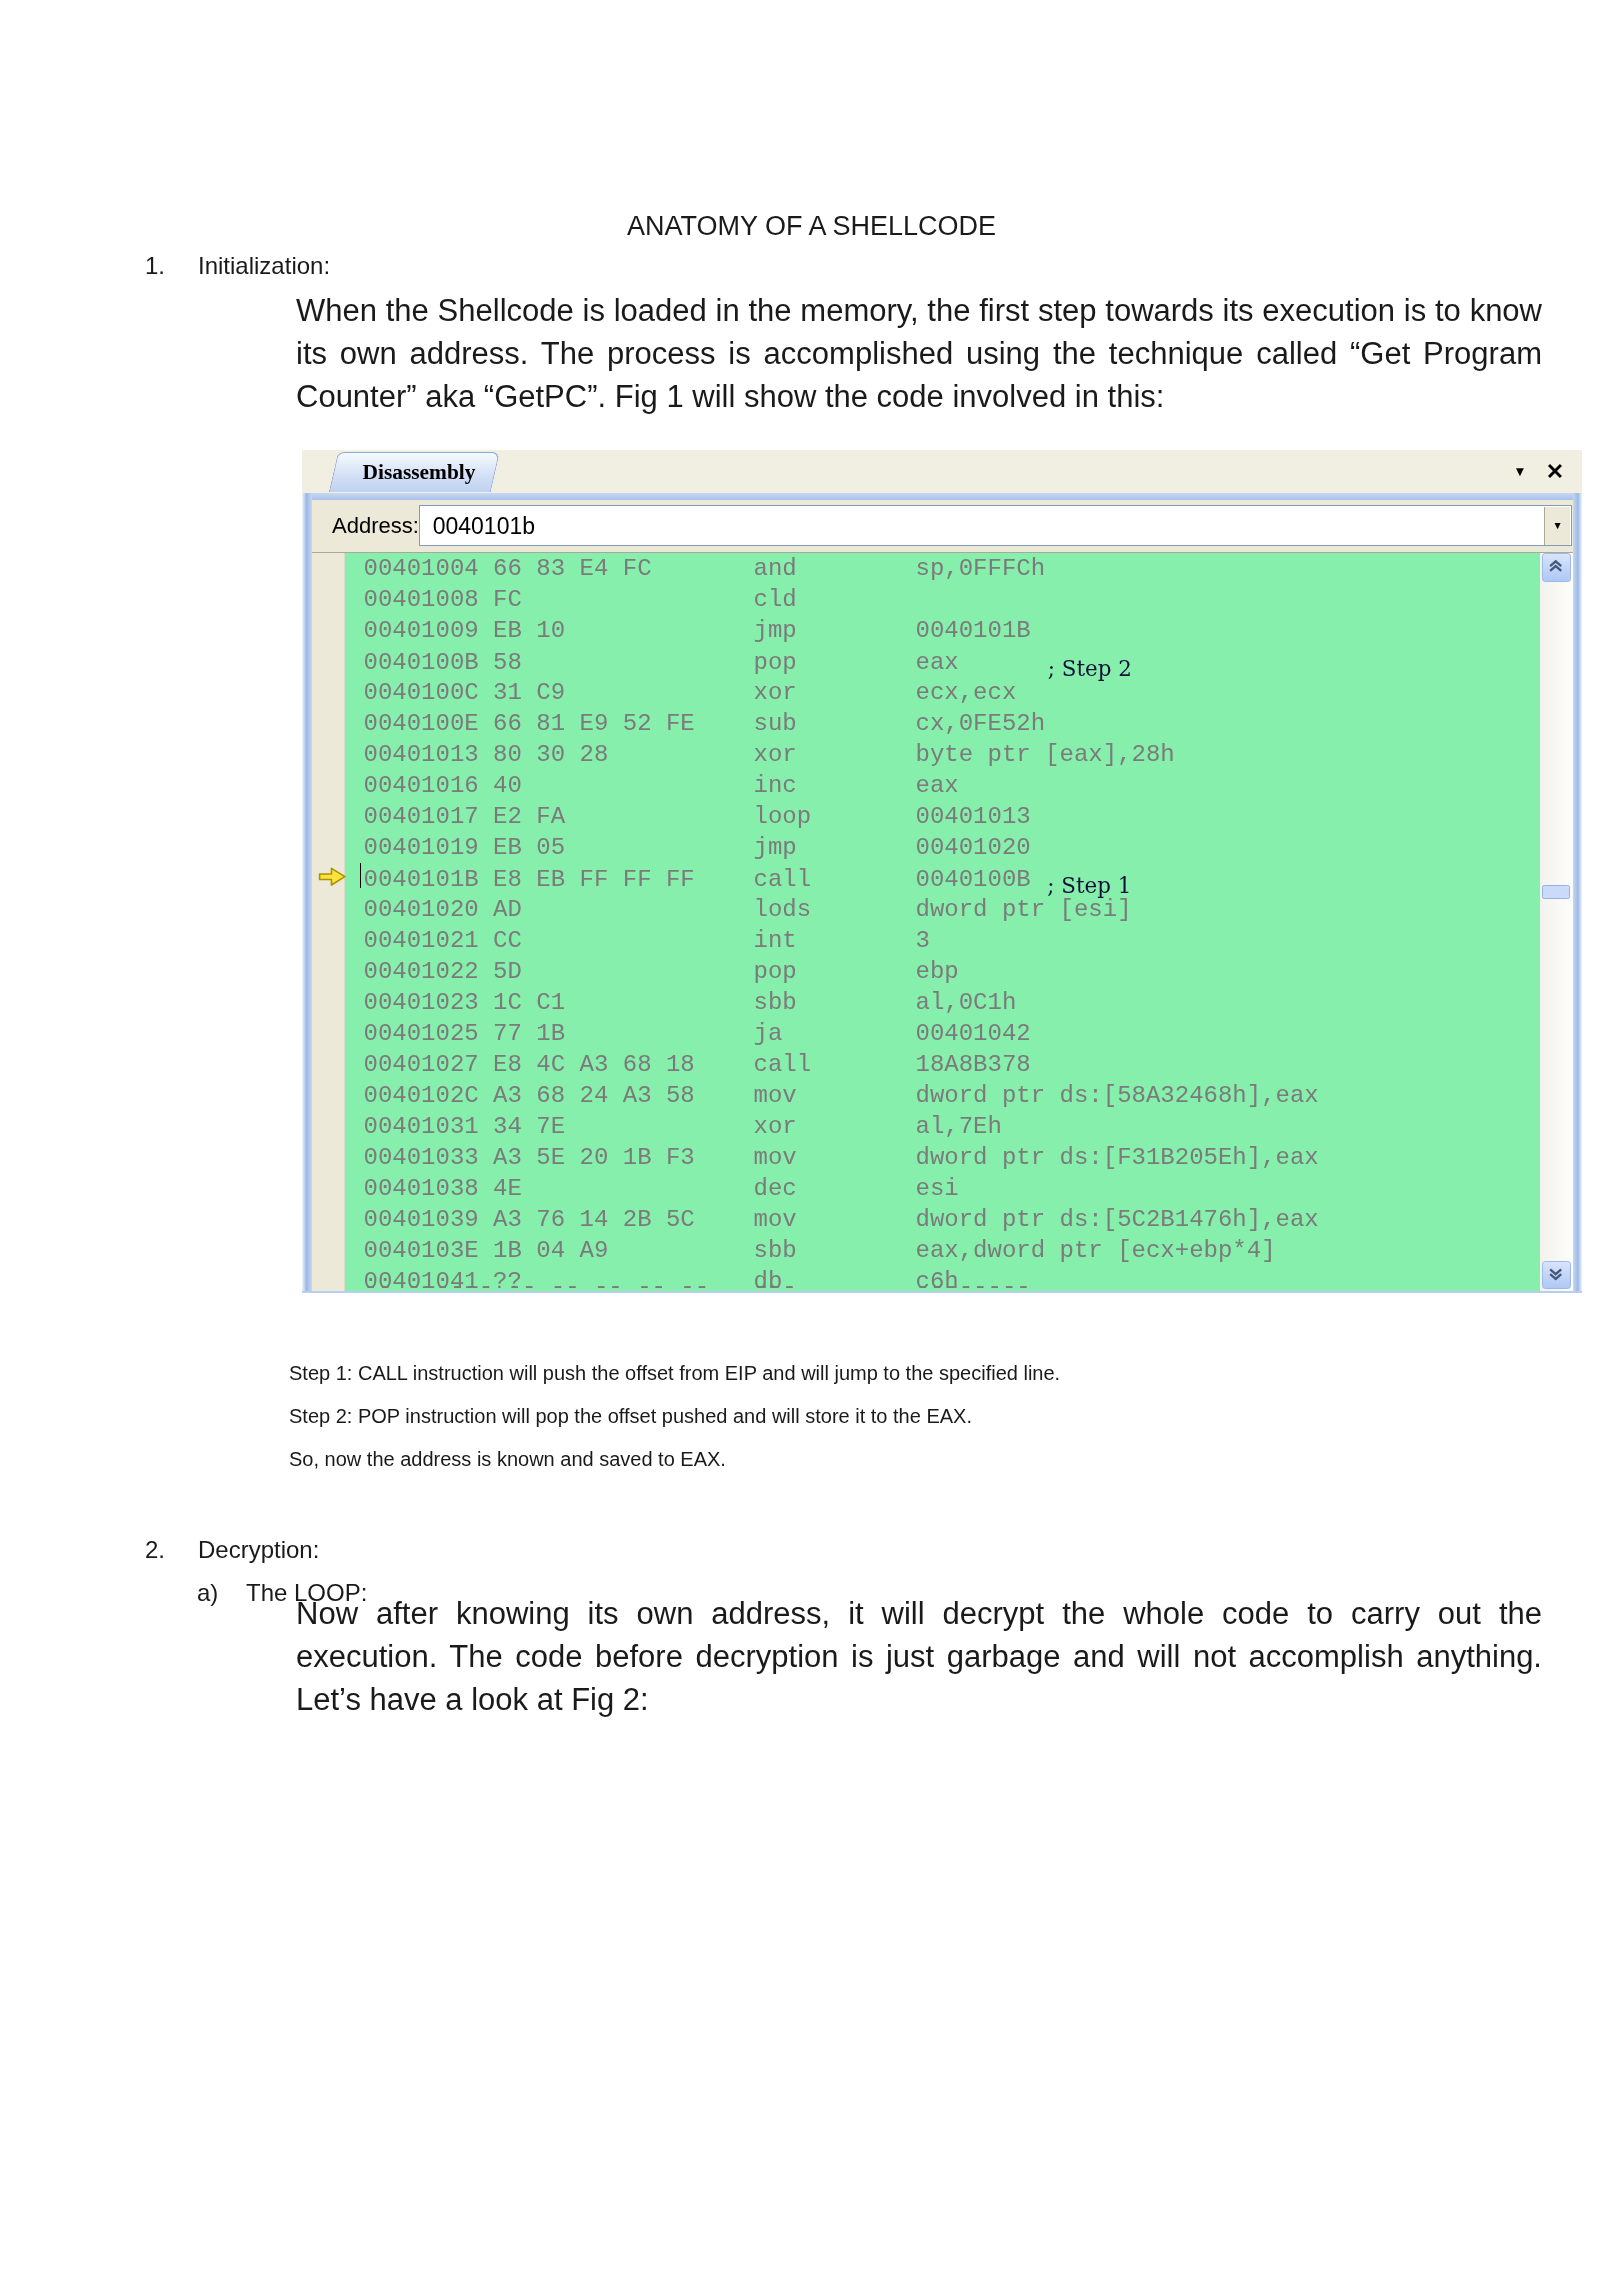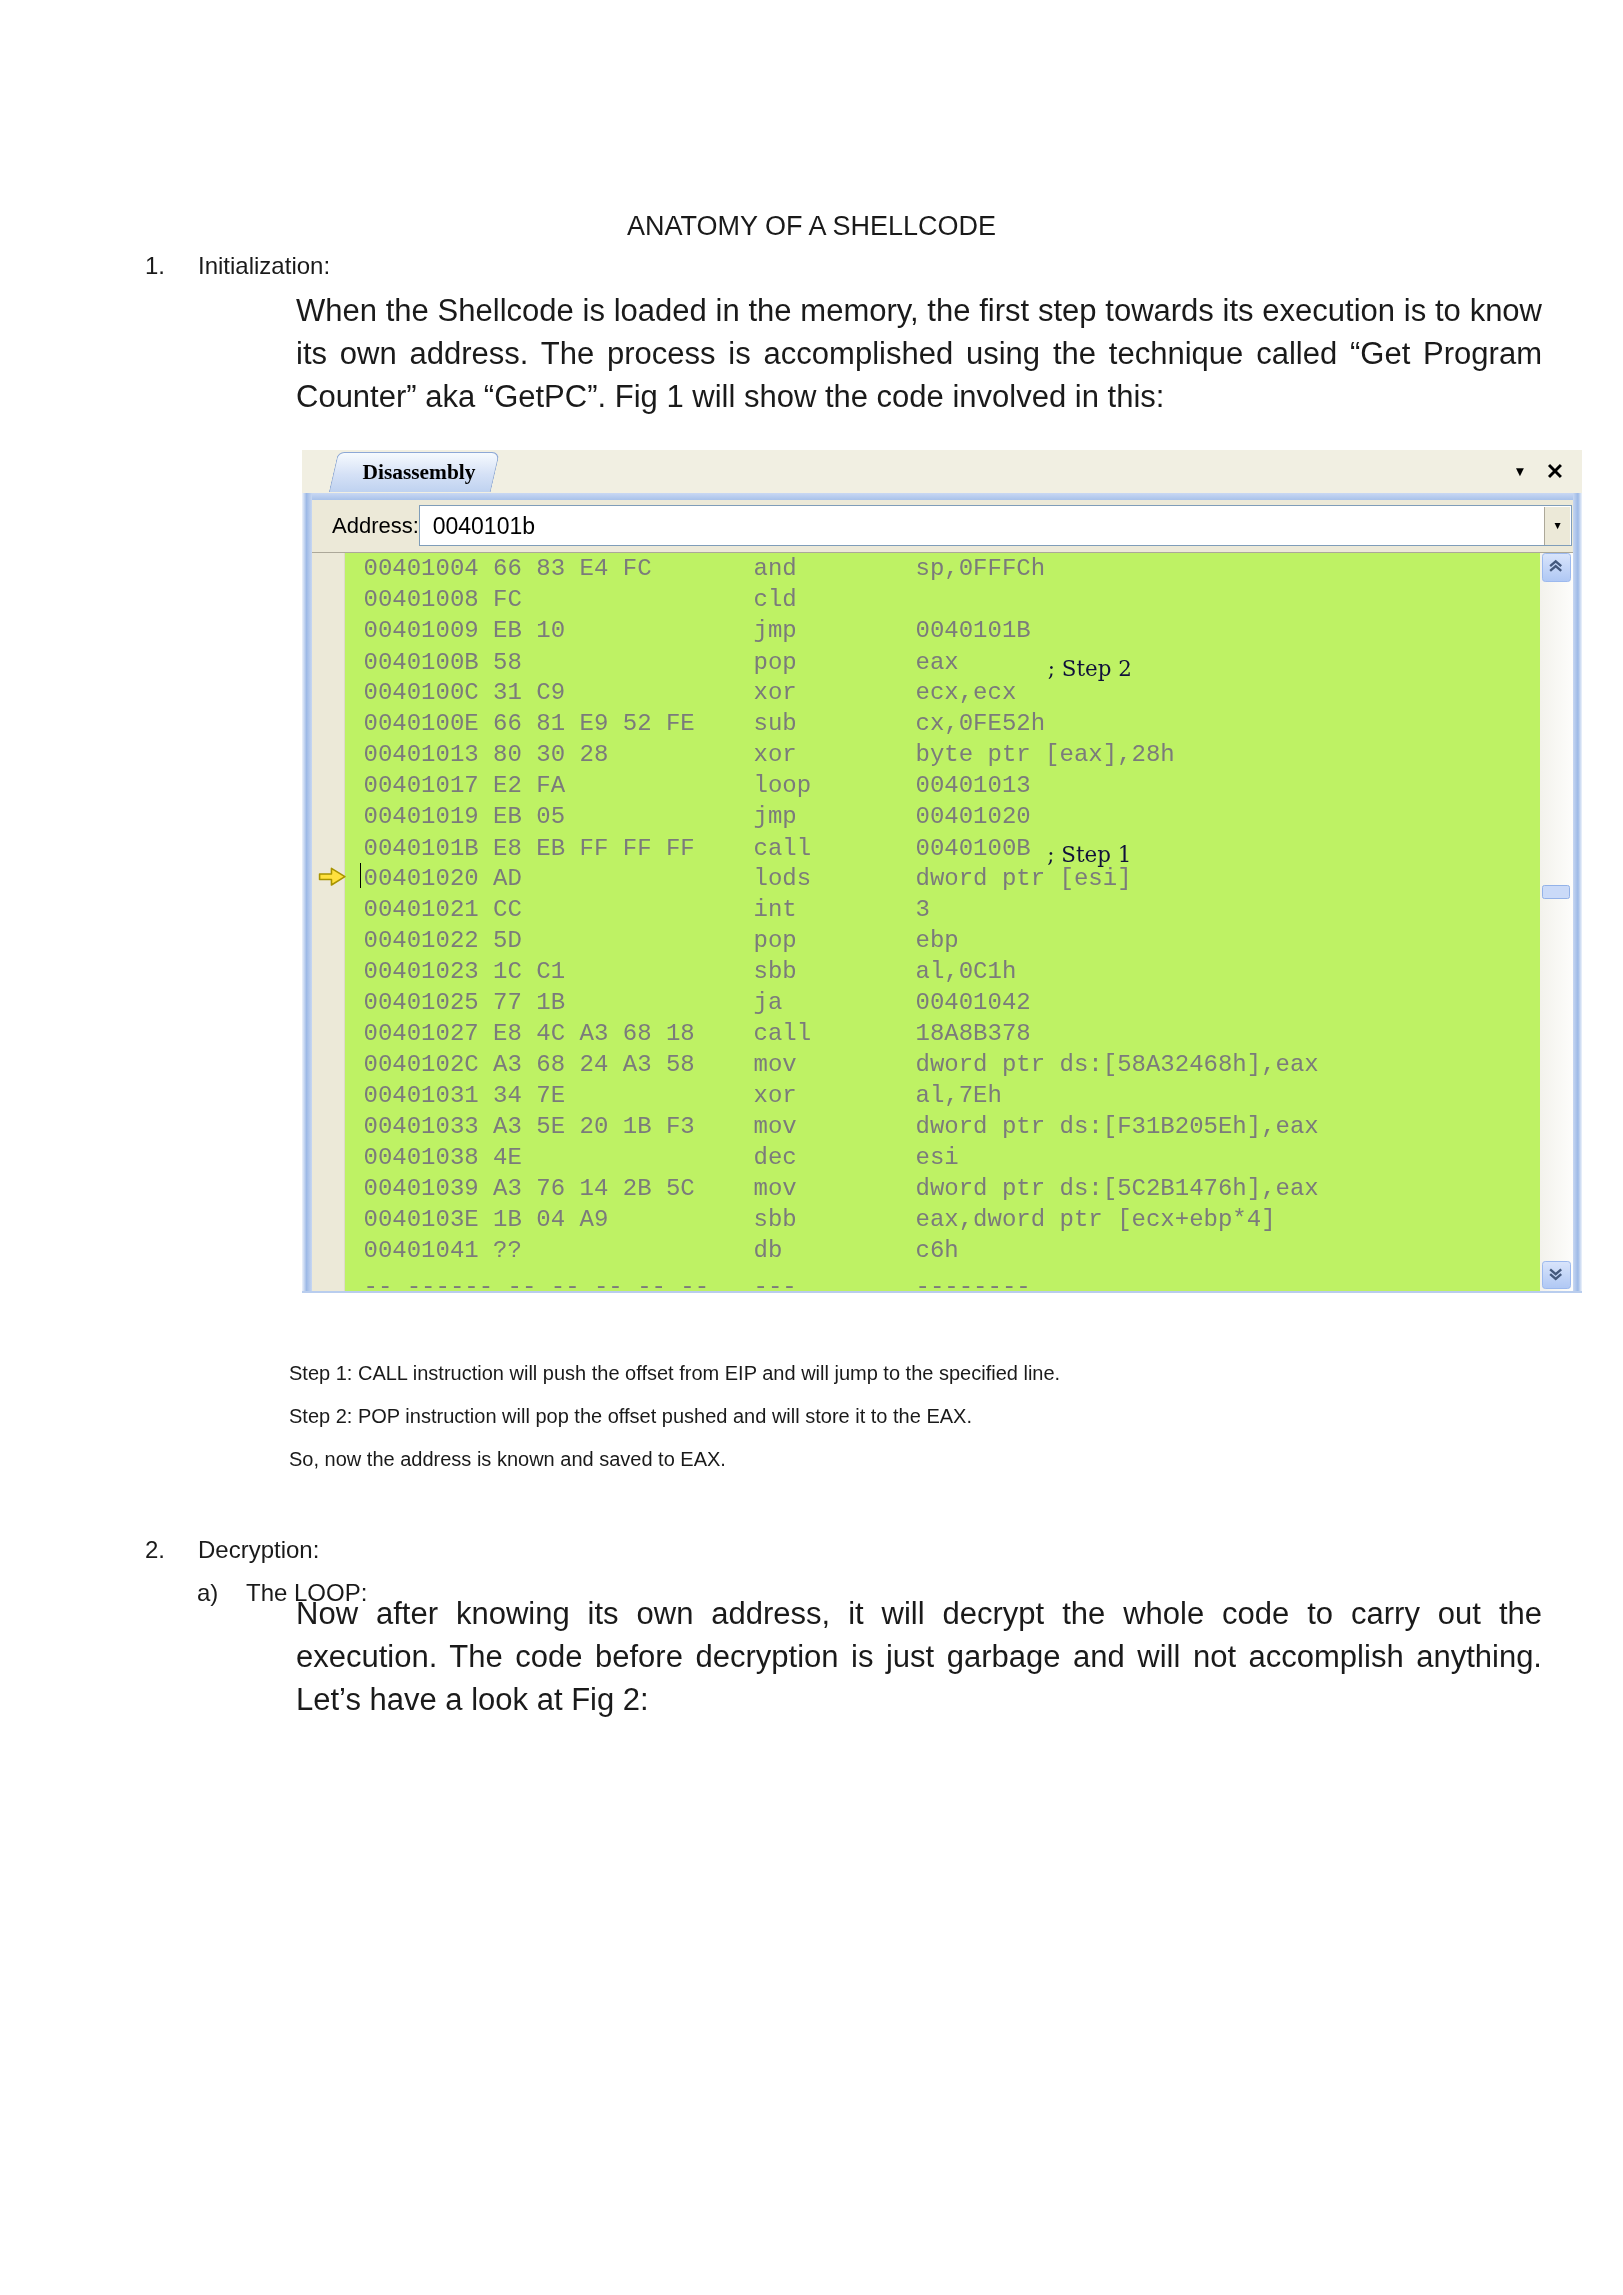--- a/index.html
+++ b/index.html
@@ -42,21 +42,21 @@
   .combo-btn span{display:block;font-size:10.3px;line-height:38px;color:#000;}
   .divider{position:absolute;left:0;top:102px;width:1280px;height:0.8px;background:#aca899;}
 
   .border-left{position:absolute;left:0;top:43px;bottom:0;width:9.5px;
                background:linear-gradient(90deg,#eef3fb,#9db9e6 45%,#c7d7f2);}
   .border-right{position:absolute;right:0;top:43px;bottom:0;width:9.5px;
                 background:linear-gradient(90deg,#c7d7f2,#9db9e6 55%,#eef3fb);}
   .border-bottom{position:absolute;left:0;bottom:0;width:1280px;height:2.4px;background:#b9cdee;}
 
   .code-area{position:absolute;left:9.5px;top:103px;width:1261px;height:738px;
-             background:#bef264;overflow:hidden;}
+             background:#86efac;overflow:hidden;}
   .gutter{position:absolute;left:0;top:0;width:32px;height:738px;background:#ece9d8;
           border-right:0.8px solid #dedacb;}
   .code-lines{position:absolute;left:0;top:0;width:1261px;}
   .code-row{height:31px;line-height:31px;padding-left:52px;white-space:nowrap;
             font-family:"Liberation Mono","DejaVu Sans Mono",monospace;
             font-size:24px;color:#7b7b7b;}
   .code-row .c1{display:inline-block;width:390px;}
   .code-row .c2{display:inline-block;width:162px;}
   .annotation{font-family:"DejaVu Serif",serif;font-size:21.4px;
               color:#10103a;position:relative;top:7px;}
@@ -116,20 +116,21 @@
     <div class="gutter"></div>
 
     <div class="code-lines" id="code-lines">
         <div class="code-row"><span class="c1">00401004 66 83 E4 FC</span><span class="c2">and</span><span class="c3">sp,0FFFCh</span></div>
         <div class="code-row"><span class="c1">00401008 FC</span><span class="c2">cld</span><span class="c3"></span></div>
         <div class="code-row"><span class="c1">00401009 EB 10</span><span class="c2">jmp</span><span class="c3">0040101B</span></div>
         <div class="code-row"><span class="c1">0040100B 58</span><span class="c2">pop</span><span class="c3">eax</span><span class="annotation" style="margin-left: 89px;">; Step 2</span></div>
         <div class="code-row"><span class="c1">0040100C 31 C9</span><span class="c2">xor</span><span class="c3">ecx,ecx</span></div>
         <div class="code-row"><span class="c1">0040100E 66 81 E9 52 FE</span><span class="c2">sub</span><span class="c3">cx,0FE52h</span></div>
         <div class="code-row"><span class="c1">00401013 80 30 28</span><span class="c2">xor</span><span class="c3">byte ptr [eax],28h</span></div>
+        <div class="code-row"><span class="c1">00401016 40</span><span class="c2">inc</span><span class="c3">eax</span></div>
         <div class="code-row"><span class="c1">00401017 E2 FA</span><span class="c2">loop</span><span class="c3">00401013</span></div>
         <div class="code-row"><span class="c1">00401019 EB 05</span><span class="c2">jmp</span><span class="c3">00401020</span></div>
         <div class="code-row"><span class="c1">0040101B E8 EB FF FF FF</span><span class="c2">call</span><span class="c3">0040100B</span><span class="annotation" style="margin-left: 16.6px;">; Step 1</span></div>
         <div class="code-row"><span class="c1">00401020 AD</span><span class="c2">lods</span><span class="c3">dword ptr [esi]</span></div>
         <div class="code-row"><span class="c1">00401021 CC</span><span class="c2">int</span><span class="c3">3</span></div>
         <div class="code-row"><span class="c1">00401022 5D</span><span class="c2">pop</span><span class="c3">ebp</span></div>
         <div class="code-row"><span class="c1">00401023 1C C1</span><span class="c2">sbb</span><span class="c3">al,0C1h</span></div>
         <div class="code-row"><span class="c1">00401025 77 1B</span><span class="c2">ja</span><span class="c3">00401042</span></div>
         <div class="code-row"><span class="c1">00401027 E8 4C A3 68 18</span><span class="c2">call</span><span class="c3">18A8B378</span></div>
         <div class="code-row"><span class="c1">0040102C A3 68 24 A3 58</span><span class="c2">mov</span><span class="c3">dword ptr ds:[58A32468h],eax</span></div>

